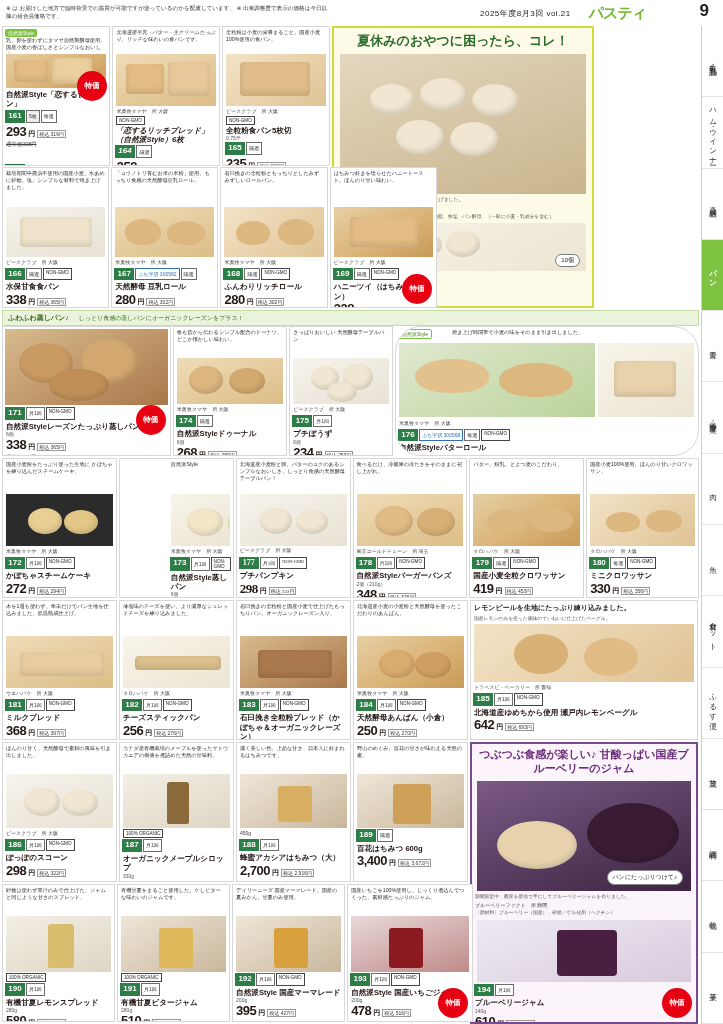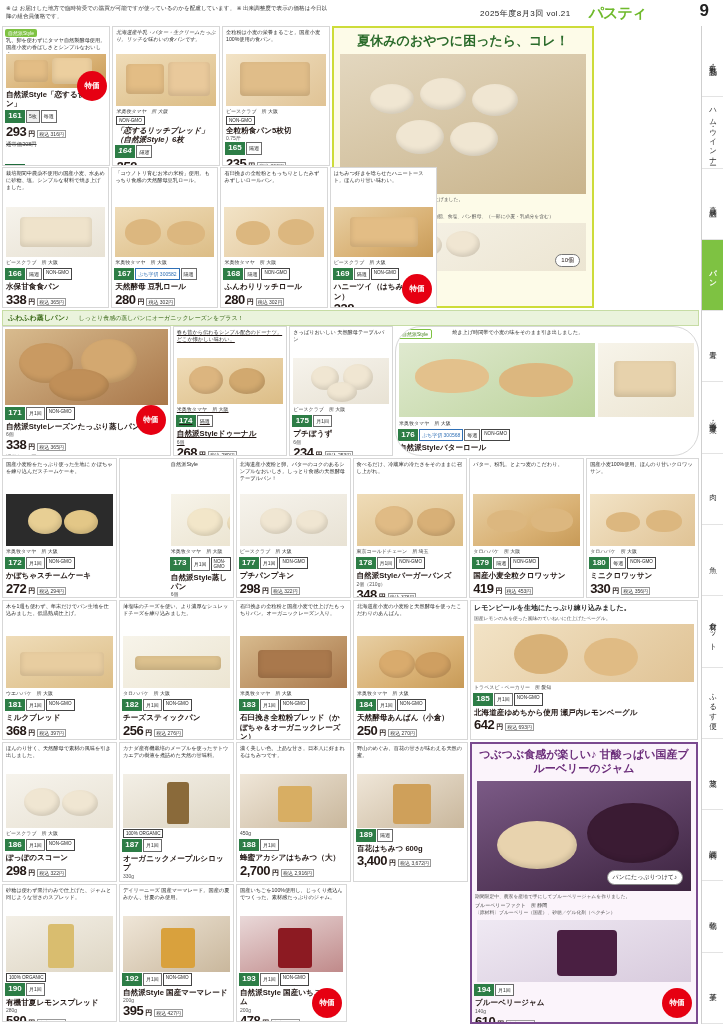--- a/index.html
+++ b/index.html
@@ -386,21 +386,21 @@
           <div class="psub">6個</div>
           <div class="priceline">
             <span class="price">338</span>
             <span class="yen">円</span>
             <span class="taxin">税込 365円</span>
           </div>
           <div class="strike" style="padding-left:3px;">通常価355円</div>
           <div class="badge-tokka" style="top:78px; right:4px;">特価</div>
         </div>
 
-        <div class="cell" style="width:116px;text-decoration:underline;">
+        <div class="cell" style="width:116px;">
           <div class="blurb" style="height:30px;">春も昔から伝わるシンプル配合のドーナツ。どこか懐かしい味わい。</div>
           <div class="photo bread2" style="height:46px; margin:1px 3px;">
             <div class="ball" style="left:12px; top:8px; width:34px;height:28px; background:#dcb57f;"></div>
             <div class="ball" style="left:52px; top:10px; width:36px;height:26px; background:#d2a96f;"></div>
           </div>
           <div class="maker">米奥牧タマヤ　所 大阪</div>
           <div class="codeline">
             <div class="num">174</div>
             <div class="tag">隔週</div>
           </div>
@@ -498,21 +498,21 @@
           </div>
           <div class="pname">自然派Style蒸しパン</div>
           <div class="psub">6個</div>
           <div class="priceline">
             <span class="price">334</span>
             <span class="yen">円</span>
             <span class="taxin">税込 361円</span>
           </div>
         </div>
 
-        <div class="cell" style="width:115px;">
+        <div class="cell" style="width:115px;font-family:Liberation Serif, serif;">
           <div class="blurb" style="height:34px;">北海道産小麦粉と卵、バターのコクのあるシンプルなおいしさ。しっとり食感の天然酵母テーブルパン！</div>
           <div class="photo white" style="height:52px; margin:1px 3px;">
             <div class="ball" style="left:20px; top:14px; width:32px;height:26px;"></div>
             <div class="ball" style="left:56px; top:16px; width:32px;height:24px;"></div>
           </div>
           <div class="maker">ピースクラブ　所 大阪</div>
           <div class="codeline">
             <div class="num">177</div>
             <div class="tag">月1回</div>
             <div class="nongmo">NON-GMO</div>
@@ -806,41 +806,59 @@
           </div>
           <div class="pname">有機甘夏レモンスプレッド</div>
           <div class="psub">280g</div>
           <div class="priceline">
             <span class="price">580</span>
             <span class="yen">円</span>
             <span class="taxin">税込 626円</span>
           </div>
         </div>
 
+        <div class="cell" style="width:115px;">
+          <div class="blurb" style="height:30px;">有機甘夏をまるごと使用した、ケしビターな味わいのジャムです。</div>
+          <div class="photo jam" style="height:56px; margin:1px 3px;">
+            <div class="jar" style="left:38px; top:12px; width:34px;height:40px; background:#e0b85c;"></div>
+          </div>
+          <div class="nongmo" style="display:inline-block;margin-left:3px;">100% ORGANIC</div>
+          <div class="codeline">
+            <div class="num">191</div>
+            <div class="tag">月1回</div>
+          </div>
+          <div class="pname">有機甘夏ビタージャム</div>
+          <div class="psub">280g</div>
+          <div class="priceline">
+            <span class="price">510</span>
+            <span class="yen">円</span>
+            <span class="taxin">税込 551円</span>
+          </div>
+        </div>
 
         <div class="cell" style="width:115px;">
           <div class="blurb" style="height:30px;">デイリーニーズ 国産マーマレード。国産の夏みかん、甘夏のみ使用。</div>
           <div class="photo jam" style="height:56px; margin:1px 3px;">
             <div class="jar" style="left:38px; top:12px; width:34px;height:40px; background:#d9a13d;"></div>
           </div>
           <div class="codeline">
             <div class="num">192</div>
             <div class="tag">月1回</div>
             <div class="nongmo">NON-GMO</div>
           </div>
           <div class="pname">自然派Style 国産マーマレード</div>
           <div class="psub">200g</div>
           <div class="priceline">
             <span class="price">395</span>
             <span class="yen">円</span>
             <span class="taxin">税込 427円</span>
           </div>
         </div>
 
-        <div class="cell" style="width:111px;">
+        <div class="cell" style="width:128px;">
           <div class="blurb" style="height:30px;">国産いちごを100%使用し、じっくり煮込んでつくった、素材感たっぷりのジャム。</div>
           <div class="photo" style="height:56px; margin:1px 3px; background:linear-gradient(160deg,#e9d8d8,#c08a8a);">
             <div class="jar" style="left:38px; top:12px; width:34px;height:40px; background:#8c1a22;"></div>
           </div>
           <div class="codeline">
             <div class="num">193</div>
             <div class="tag">月1回</div>
             <div class="nongmo">NON-GMO</div>
           </div>
           <div class="pname">自然派Style 国産いちごジャム</div>

